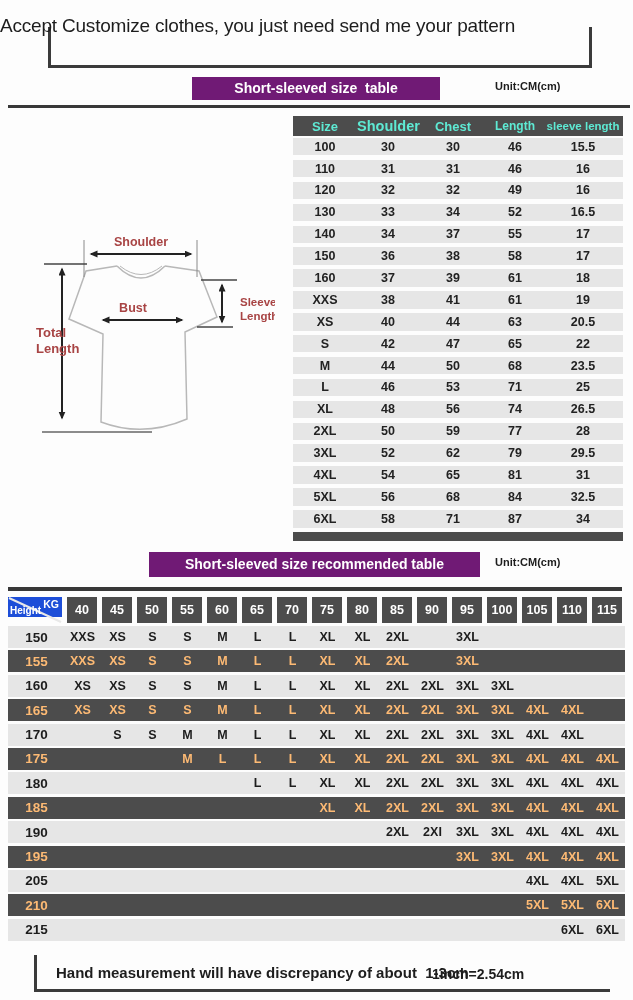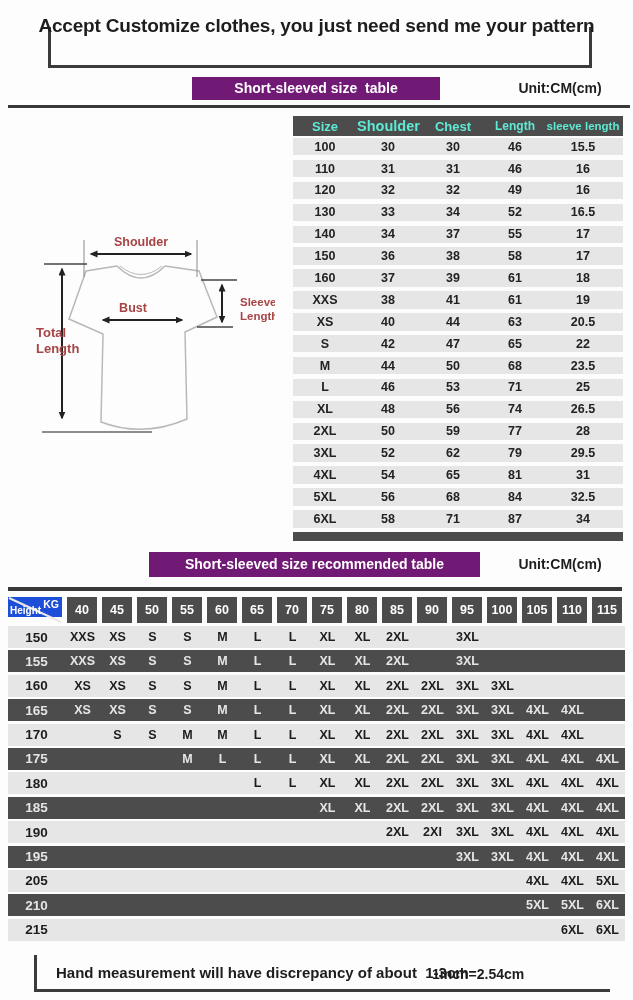--- a/index.html
+++ b/index.html
@@ -1,27 +1,27 @@
 <!DOCTYPE html>
 <html><head>
 <meta charset="utf-8">
 <style>
   *{margin:0;padding:0;box-sizing:border-box}
   html,body{width:633px;height:1000px}
   body{position:relative;background:#fdfdfd;font-family:"Liberation Sans","DejaVu Sans",sans-serif;color:#1d1d1d;overflow:hidden}
 
   
-  #title-block{position:absolute;left:0;top:14px;width:633px;text-align:center;font-weight:bold;font-size:19px;line-height:24px;letter-spacing:-0.2px}
+  #title-block{position:absolute;left:0;top:14px;width:633px;font-weight:normal;font-size:19px;line-height:24px;letter-spacing:-0.2px}
   #title-bracket{position:absolute;left:48px;top:27px;width:544px;height:41px;border-left:3px solid #3b3b3b;border-right:3px solid #3b3b3b;border-bottom:3px solid #3b3b3b}
 
   
   .banner{position:absolute;background:#701a75;color:#fff;font-weight:bold;text-align:center;white-space:pre}
   #banner1{left:192px;top:77px;width:248px;height:23px;font-size:14px;line-height:23px}
   #banner2{left:149px;top:552px;width:331px;height:25px;font-size:14px;line-height:25px}
-  .unit{position:absolute;width:130px;text-align:center;font-weight:bold;font-size:14px}
+  .unit{position:absolute;width:130px;text-align:left;font-weight:bold;font-size:11px}
   #unit1{left:495px;top:80px}
   #unit2{left:495px;top:556px}
   .rule{position:absolute;background:#383838}
   #rule1{left:8px;top:105px;width:622px;height:3px}
   #rule2{left:8px;top:587px;width:614px;height:4px}
 
   
   #t1{position:absolute;left:293px;top:116px;width:330px}
   #t1header,.t1row{display:grid;grid-template-columns:64px 62px 68px 56px 80px;align-items:center}
   #t1header{background:#4c4c4c;height:20px;margin-bottom:2px}
@@ -35,21 +35,21 @@
 
   
   #t2head{position:absolute;left:8px;top:597px;display:flex}
   #t2corner{position:relative;width:54px;height:20px;background:#1d4ed8;margin-right:5px;flex:none}
   #t2corner .kg{position:absolute;right:3px;top:1px;color:#fff;font-weight:bold;font-size:10.5px}
   #t2corner .height{position:absolute;left:2px;bottom:1px;color:#fff;font-weight:bold;font-size:10px}
   .wcell{width:30px;height:26px;margin-right:5px;background:#4c4c4c;color:#fff;font-weight:bold;font-size:12.5px;display:flex;align-items:center;justify-content:center;flex:none}
   #t2rows{position:absolute;left:8px;top:626px}
   .t2row{display:flex;width:617px;height:22px;margin-bottom:2.4px;align-items:center}
   .t2row.light{background:#e6e6e6;color:#1d1d1d}
-  .t2row.dark{background:#4c4c4c;color:#e5e5e5}
+  .t2row.dark{background:#4c4c4c;color:#fdba74}
   .hlabel{width:57px;text-align:center;font-weight:bold;font-size:13.5px;flex:none}
   .t2cell{width:35px;text-align:center;font-weight:bold;font-size:12.5px;flex:none}
 
   
   #foot-vbar{position:absolute;left:34px;top:955px;width:3px;height:37px;background:#3b3b3b}
   #foot-hline{position:absolute;left:34px;top:989px;width:576px;height:3px;background:#3b3b3b}
   #foot-note{position:absolute;left:56px;top:964px;font-weight:bold;font-size:15px;white-space:pre}
   #foot-conv{position:absolute;left:432px;top:966px;font-weight:bold;font-size:14px}
 
   

